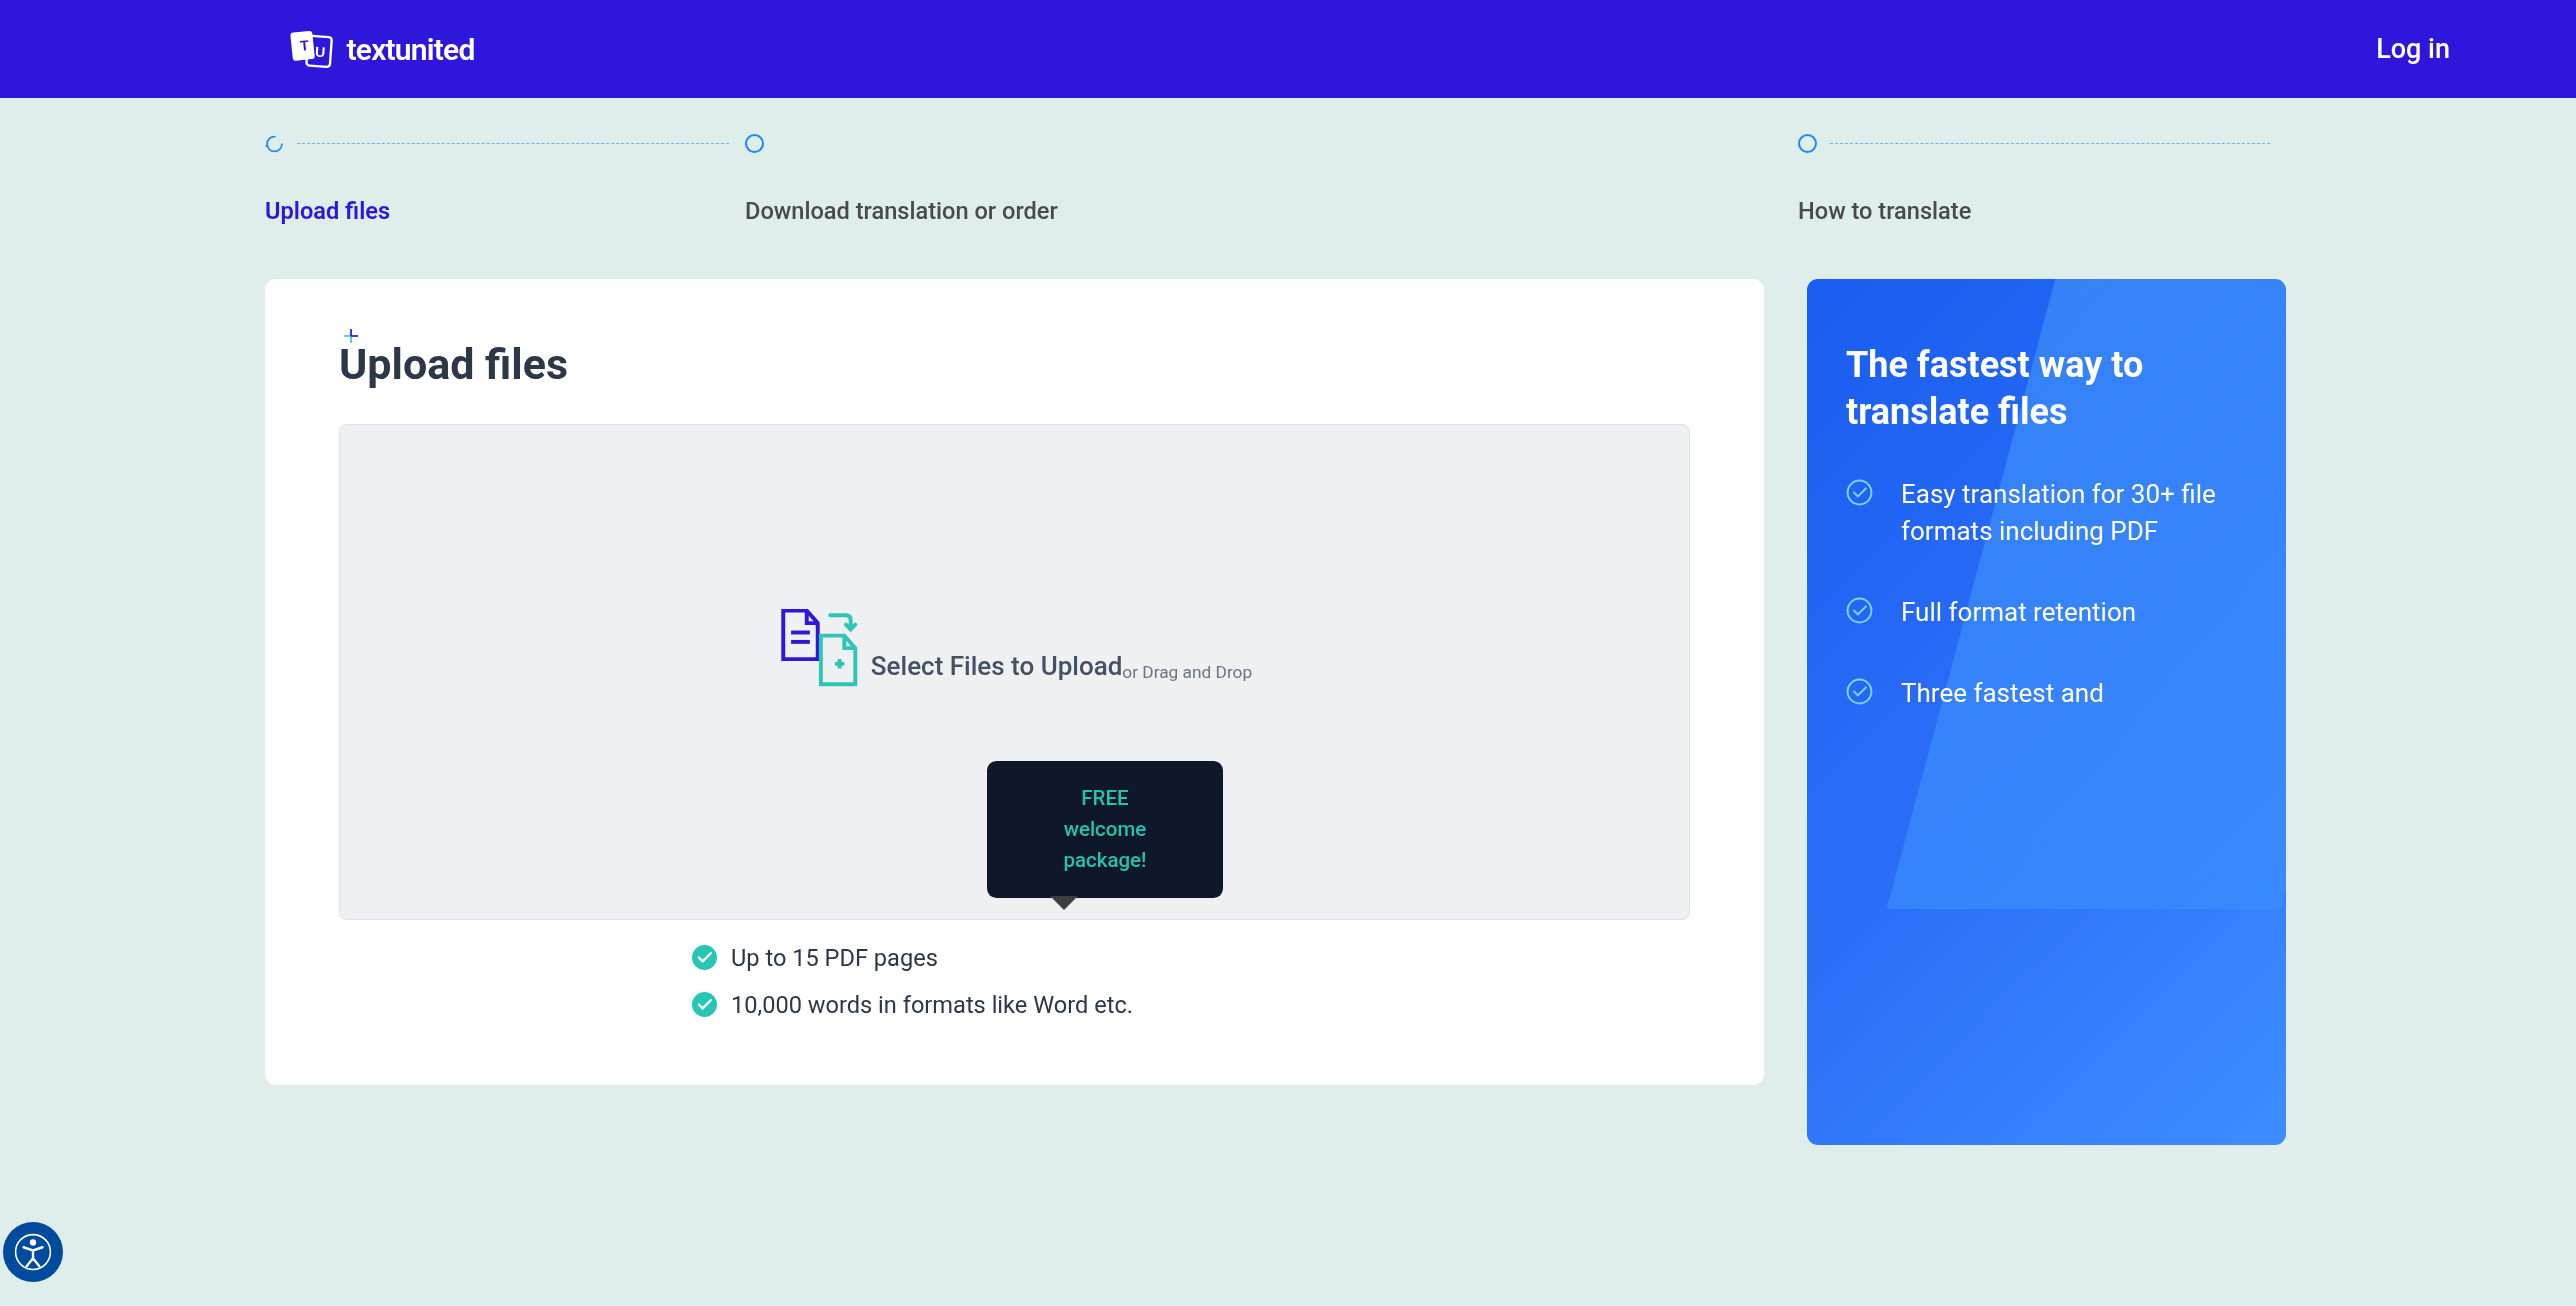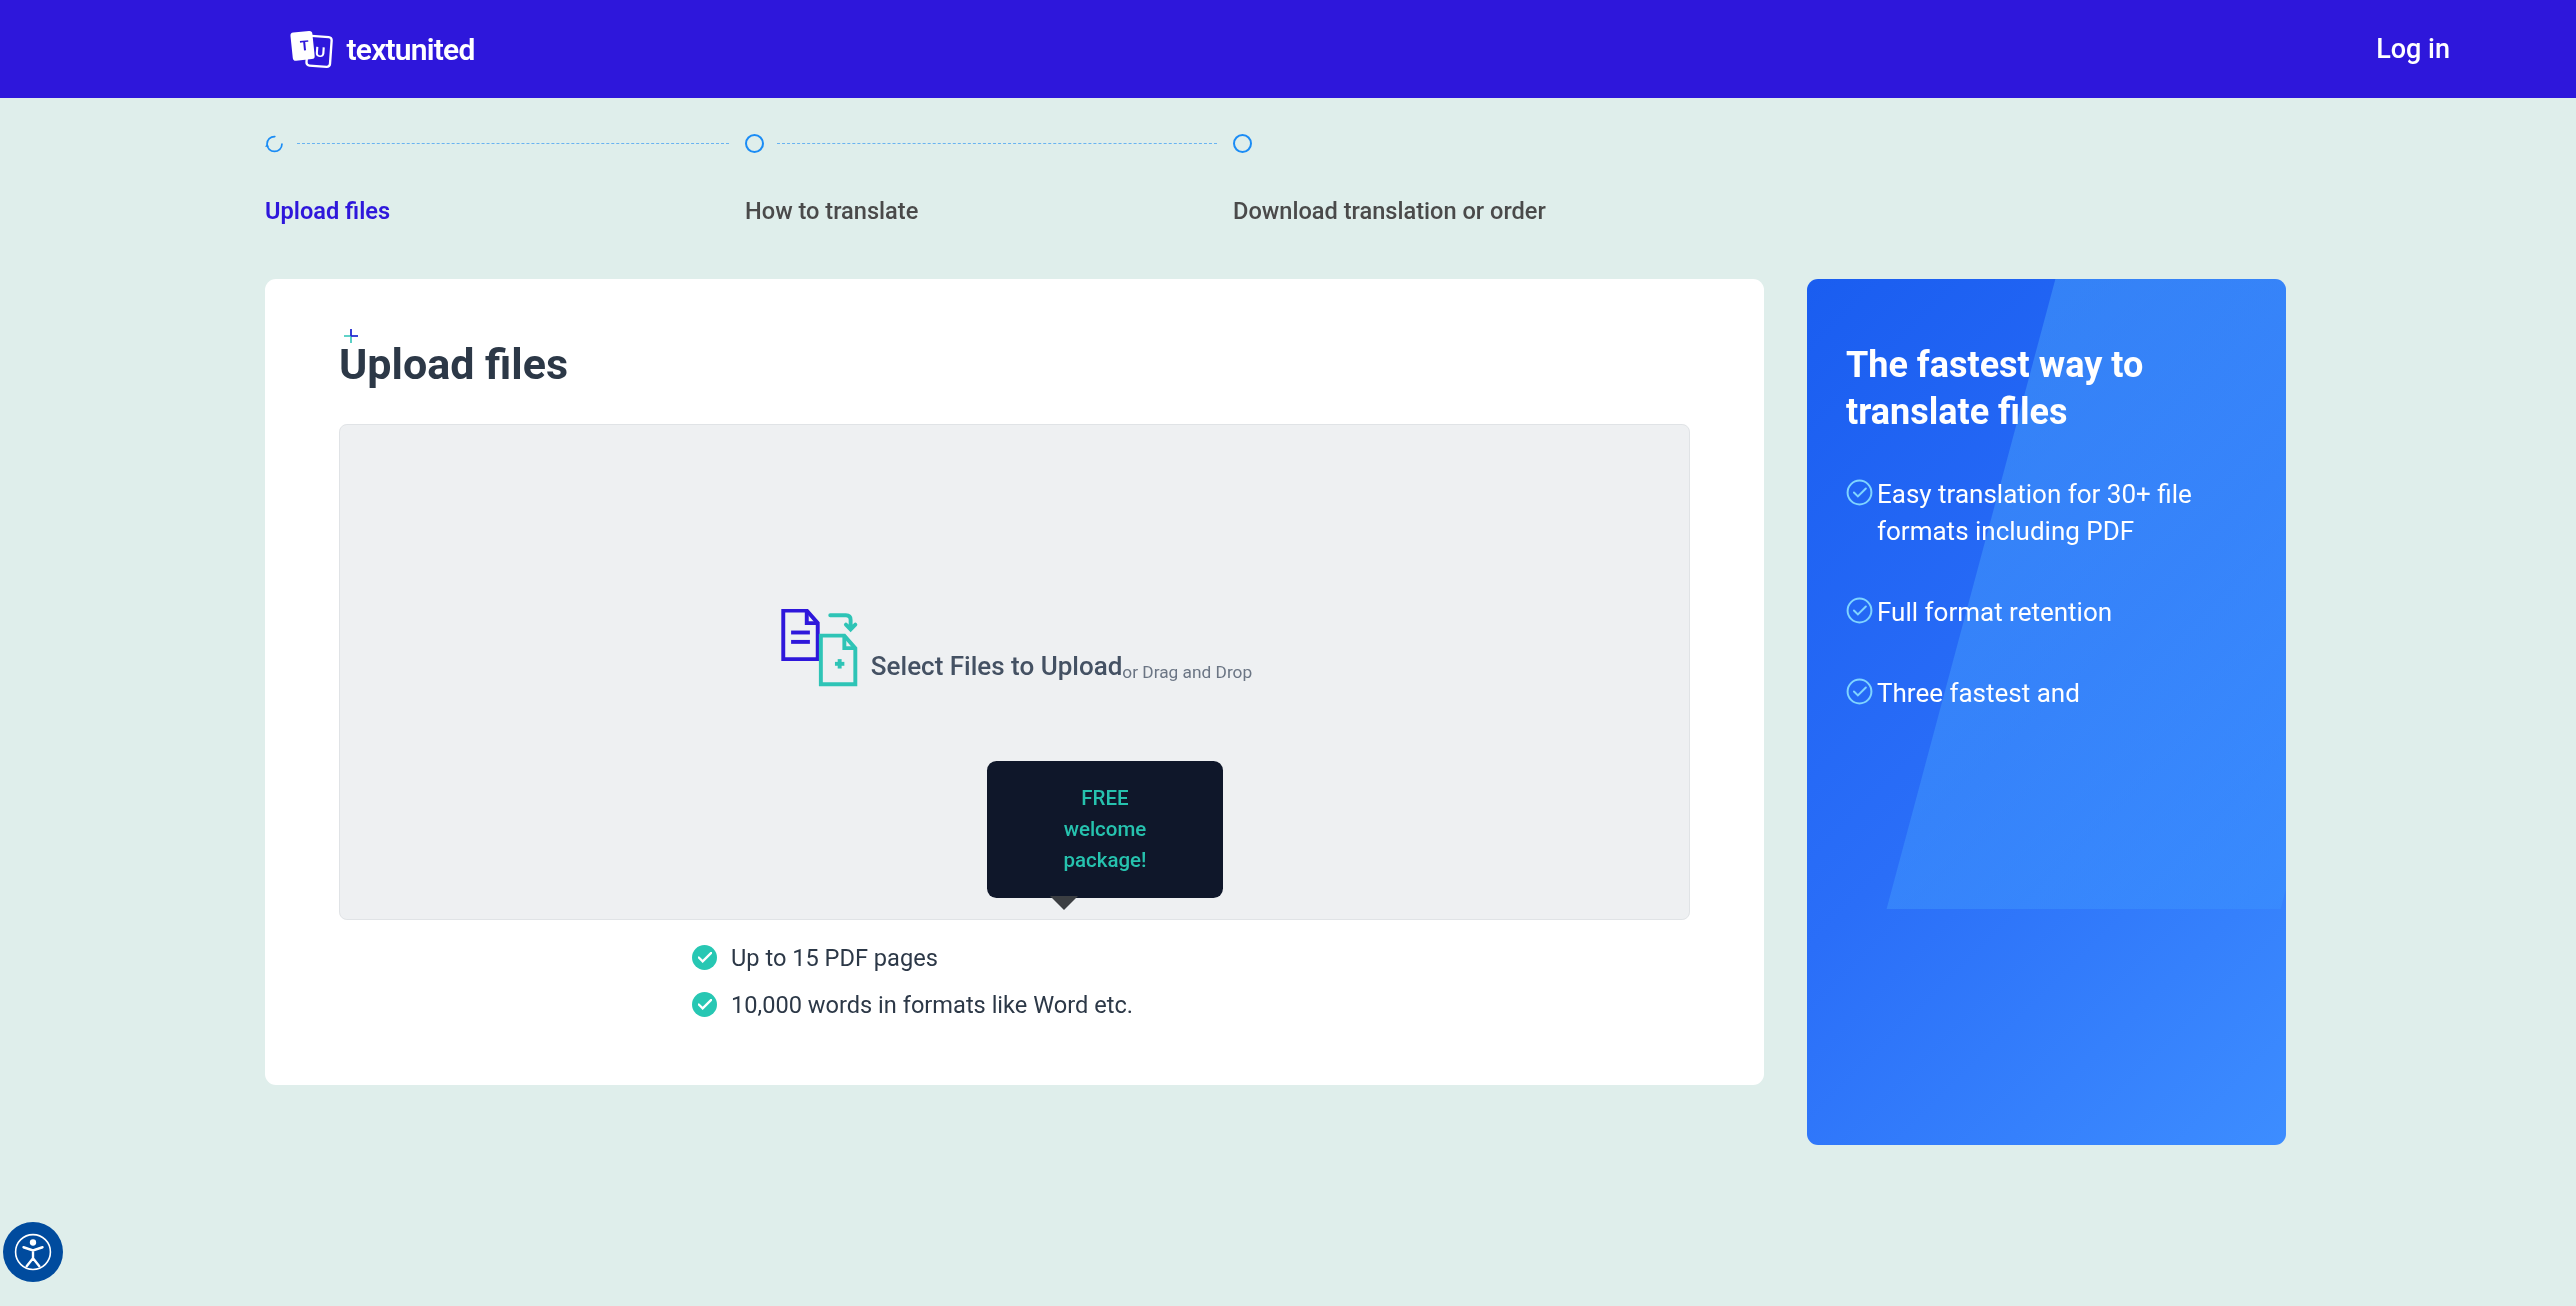--- a/index.html
+++ b/index.html
@@ -222,21 +222,21 @@
       margin-bottom: 40px;
       position: relative;
     }
     .promo-list {
       list-style: none;
       position: relative;
     }
     .promo-item {
       display: flex;
       align-items: flex-start;
-      gap: 4px;
+      gap: 28px;
       margin-bottom: 43px;
     }
     .promo-check {
       width: 27px;
       height: 27px;
       flex-shrink: 0;
       margin-top: 3.1px;
     }
     .promo-check svg { width: 100%; height: 100%; }
     .promo-text {
@@ -282,28 +282,28 @@
     <div class="step step-1 active">
       <div class="step-circle">
         <svg class="spinner-icon" viewBox="0 0 28 28">
           <circle cx="14" cy="14" r="11" fill="none" stroke="#1b8cf5" stroke-width="2.5" stroke-dasharray="52 20" stroke-linecap="round"></circle>
           <path d="M 3 14 L 6 18 L 0 18 Z" fill="#1b8cf5"></path>
         </svg>
       </div>
       <div class="step-line"></div>
       <div class="step-label">Upload files</div>
     </div>
+    <div class="step step-4">
+      <div class="step-circle"></div>
+      <div class="step-label">Download translation or order</div>
+    </div>
     <div class="step step-3">
       <div class="step-circle"></div>
       <div class="step-line"></div>
       <div class="step-label">How to translate</div>
-    </div>
-    <div class="step step-4">
-      <div class="step-circle"></div>
-      <div class="step-label">Download translation or order</div>
     </div>
   </div>
 
   <div class="main-row">
     <div class="upload-card">
       <span class="plus-icon">
         <svg width="14" height="14" viewBox="0 0 18 18">
             <path d="M9 0 V18 M0 9 H18" stroke="#2ec4b6" stroke-width="2"></path>
             <path d="M9 0 V9 M9 9 H18" stroke="#2e17db" stroke-width="2"></path>
           </svg>

